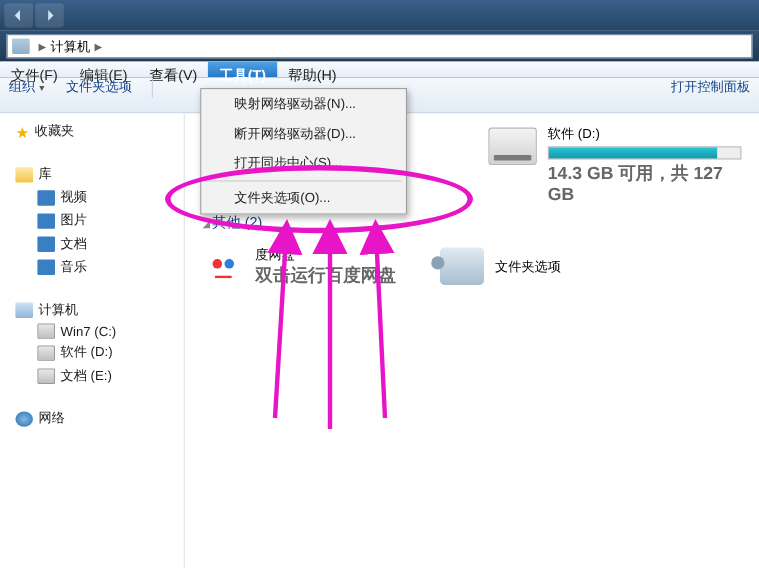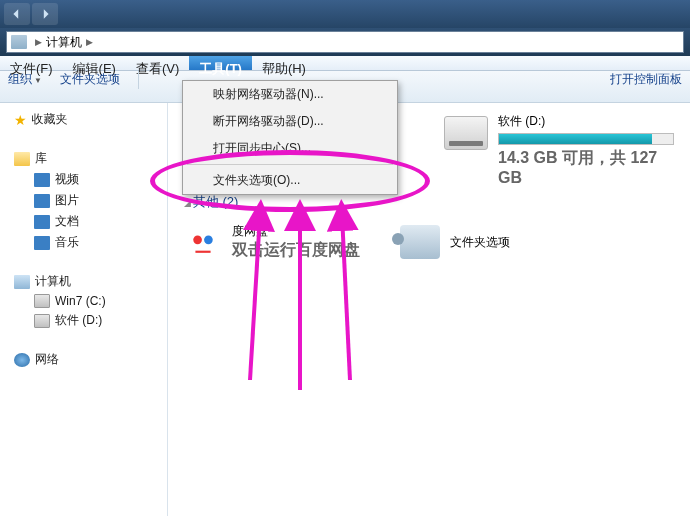--- a/index.html
+++ b/index.html
@@ -54,21 +54,21 @@
 .drive-sub { color: #666; font-size: 16px; font-weight: bold; }
 
 .other-row { display: flex; gap: 40px; margin-top: 12px; }
 .other-item { display: flex; gap: 10px; align-items: center; }
 .baidu-icon { width: 38px; height: 38px; background:#fff; border-radius:4px; display:flex; align-items:center; justify-content:center; font-size:22px; color:#e33; }
 .baidu-icon::after{content:"";display:block;}
 .camcorder { width: 40px; height: 34px; background: linear-gradient(#e0eaf2,#a7bed0); border-radius: 4px; position: relative; }
 .camcorder::before{content:"";position:absolute;left:-8px;top:8px;width:12px;height:12px;background:#8aa2b5;border-radius:50%;}
 
 
-.dropdown { position: absolute; left: 182px; top: 80px; width: 216px; background: #f2f2f2; border: 1px solid #a0a0a0; box-shadow: 2px 3px 6px rgba(0,0,0,0.3); font-size: 12px; z-index: 10; }
+.dropdown { position: absolute; left: 182px; top: 80px; width: 188px; background: #f2f2f2; border: 1px solid #a0a0a0; box-shadow: 2px 3px 6px rgba(0,0,0,0.3); font-size: 12px; z-index: 10; }
 .dropdown .dd-item { padding: 5px 10px 5px 30px; color: #222; }
 .dropdown .dd-sep { height: 1px; background: #ccc; margin: 2px 4px; }
 
 
 .anno { position: absolute; pointer-events: none; z-index: 20; }
 .ellipse { left: 150px; top: 150px; width: 280px; height: 62px; border: 5px solid #e815c8; border-radius: 50%; }
 </style>
 </head>
 <body>
 
@@ -144,20 +144,24 @@
           <span class="tree-icon computer"></span>
           <span>计算机</span>
         </div>
       <div class="tree-item child">
           <span class="tree-icon drive"></span>
           <span>Win7 (C:)</span>
         </div>
       <div class="tree-item child">
           <span class="tree-icon drive"></span>
           <span>软件 (D:)</span>
+        </div>
+      <div class="tree-item child">
+          <span class="tree-icon drive"></span>
+          <span>文档 (E:)</span>
         </div>
     </div>
     <div class="tree-group">
       <div class="tree-item">
           <span class="tree-icon globe"></span>
           <span>网络</span>
         </div>
     </div>
   </div>
 

